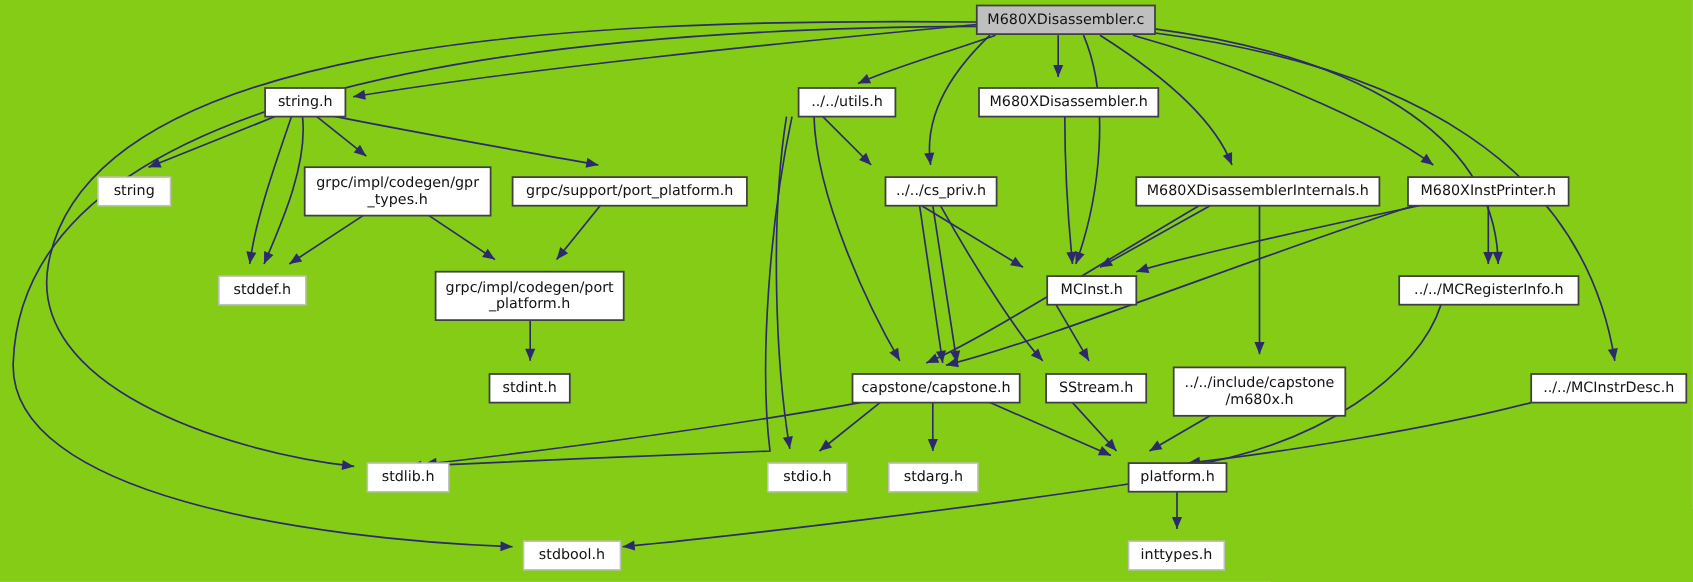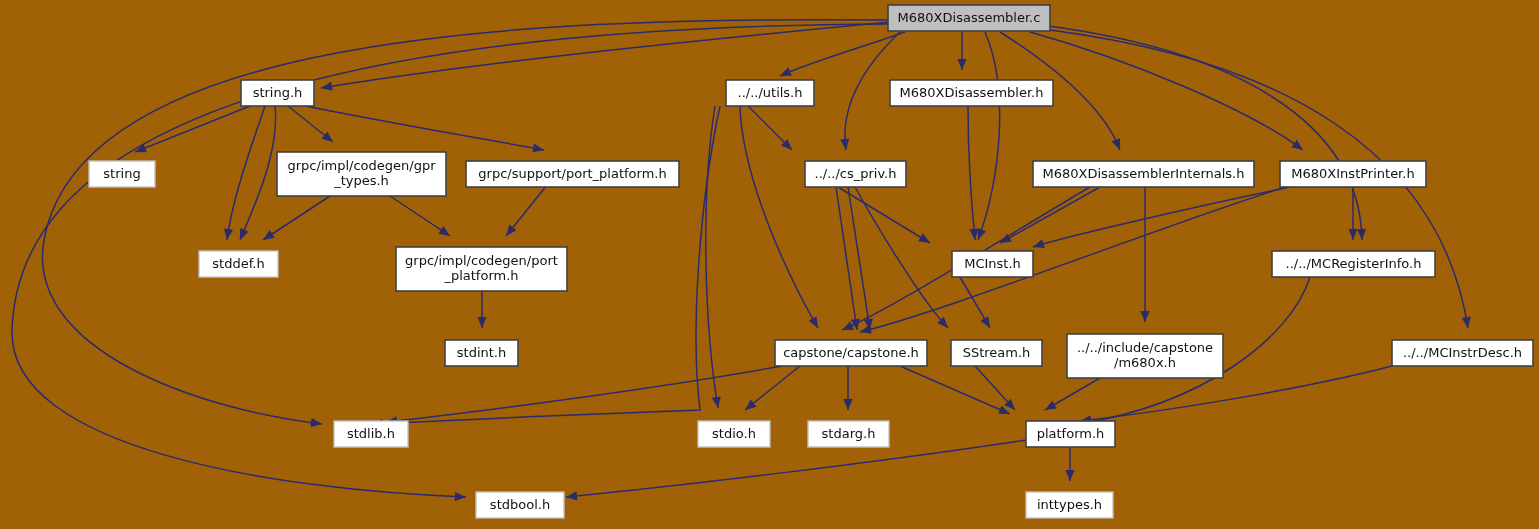--- a/index.html
+++ b/index.html
@@ -1,17 +1,17 @@
 <!DOCTYPE html>
 <html><head>
 <meta charset="utf-8">
 <style>
   html,body{margin:0;padding:0;background:#ffffff;}
   body{font-family:"DejaVu Sans","Liberation Sans",sans-serif;}
-  #graph-wrap{position:relative;width:1539px;height:529px;background:#a16207;overflow:hidden;}
+  #graph-wrap{position:relative;width:1539px;height:529px;background:#84cc16;overflow:hidden;}
   svg#graph{position:absolute;left:0;top:0;width:1539px;height:529px;}
   .node-box{fill:#ffffff;}
   .node-box.root{fill:#bfbfbf;}
   .node-border-dark{stroke:#404040;stroke-width:1.6;}
   .node-border-light{stroke:#c0c0c0;stroke-width:1.4;}
   .node-label{font-family:"DejaVu Sans","Liberation Sans",sans-serif;font-size:13px;fill:#111111;text-anchor:middle;dominant-baseline:middle;}
   .edge{fill:none;stroke:#2b2b6b;stroke-width:1.5;}
   .arrow-head{fill:#2b2b6b;stroke:none;}
 </style>
 </head>

